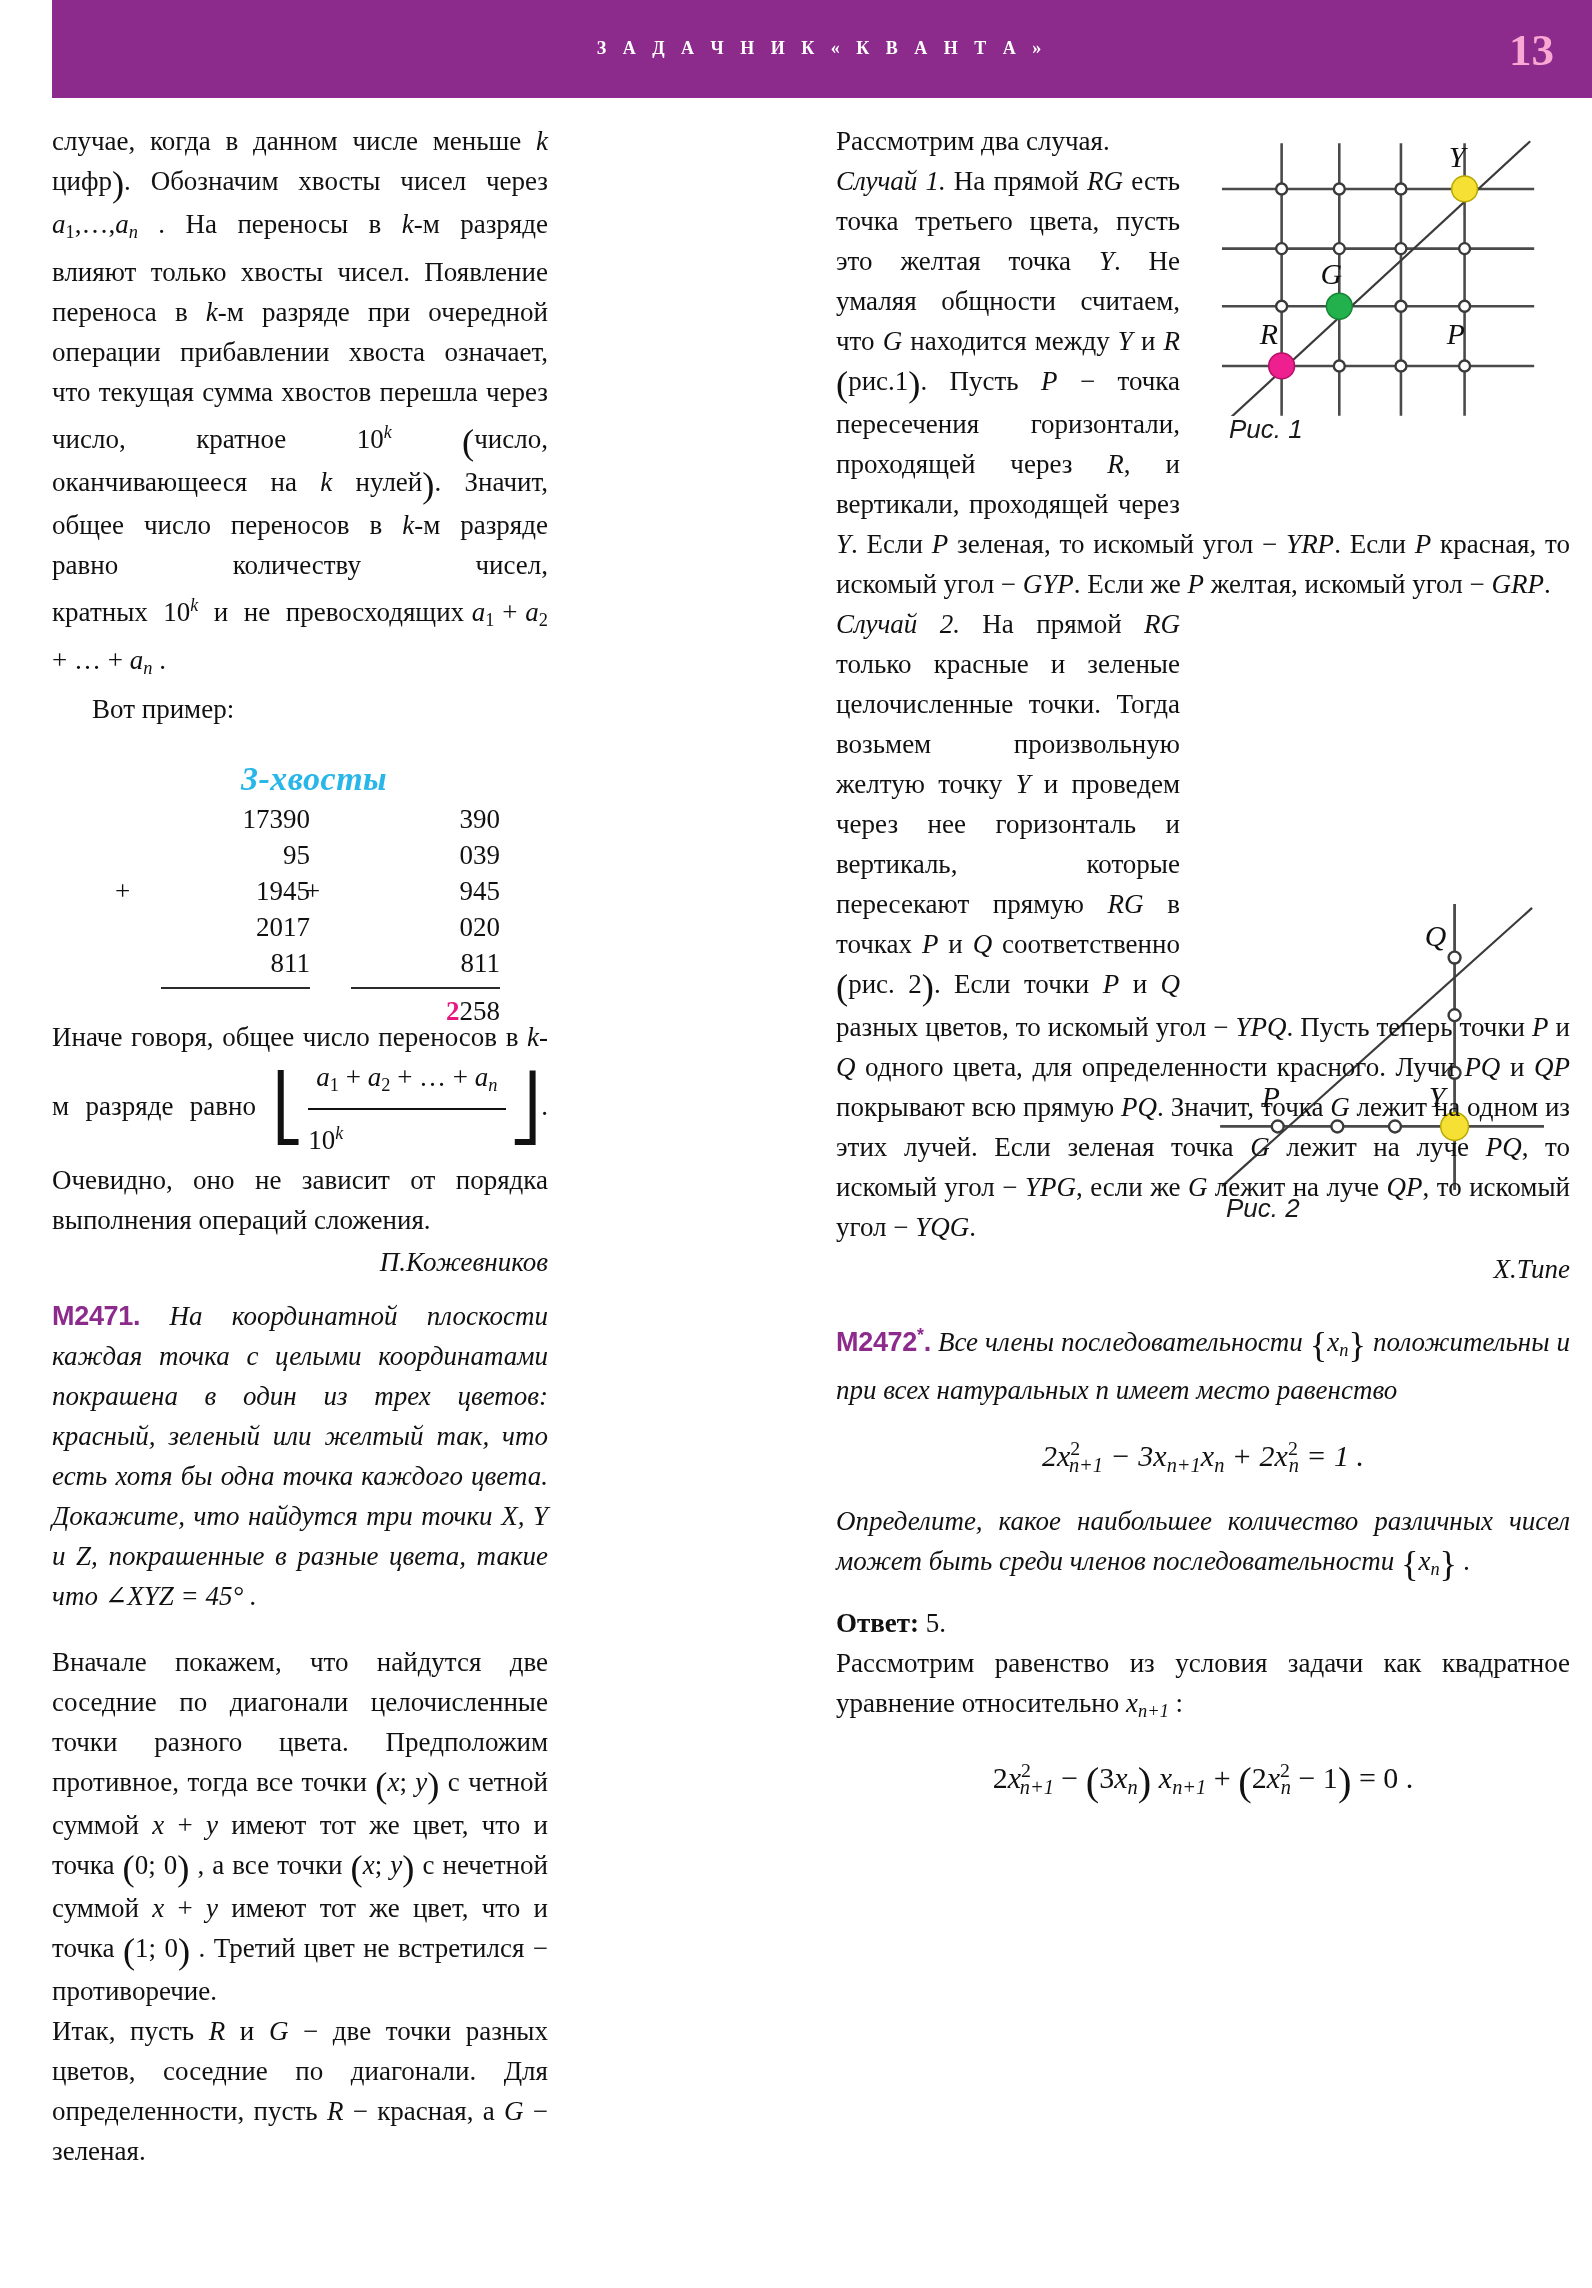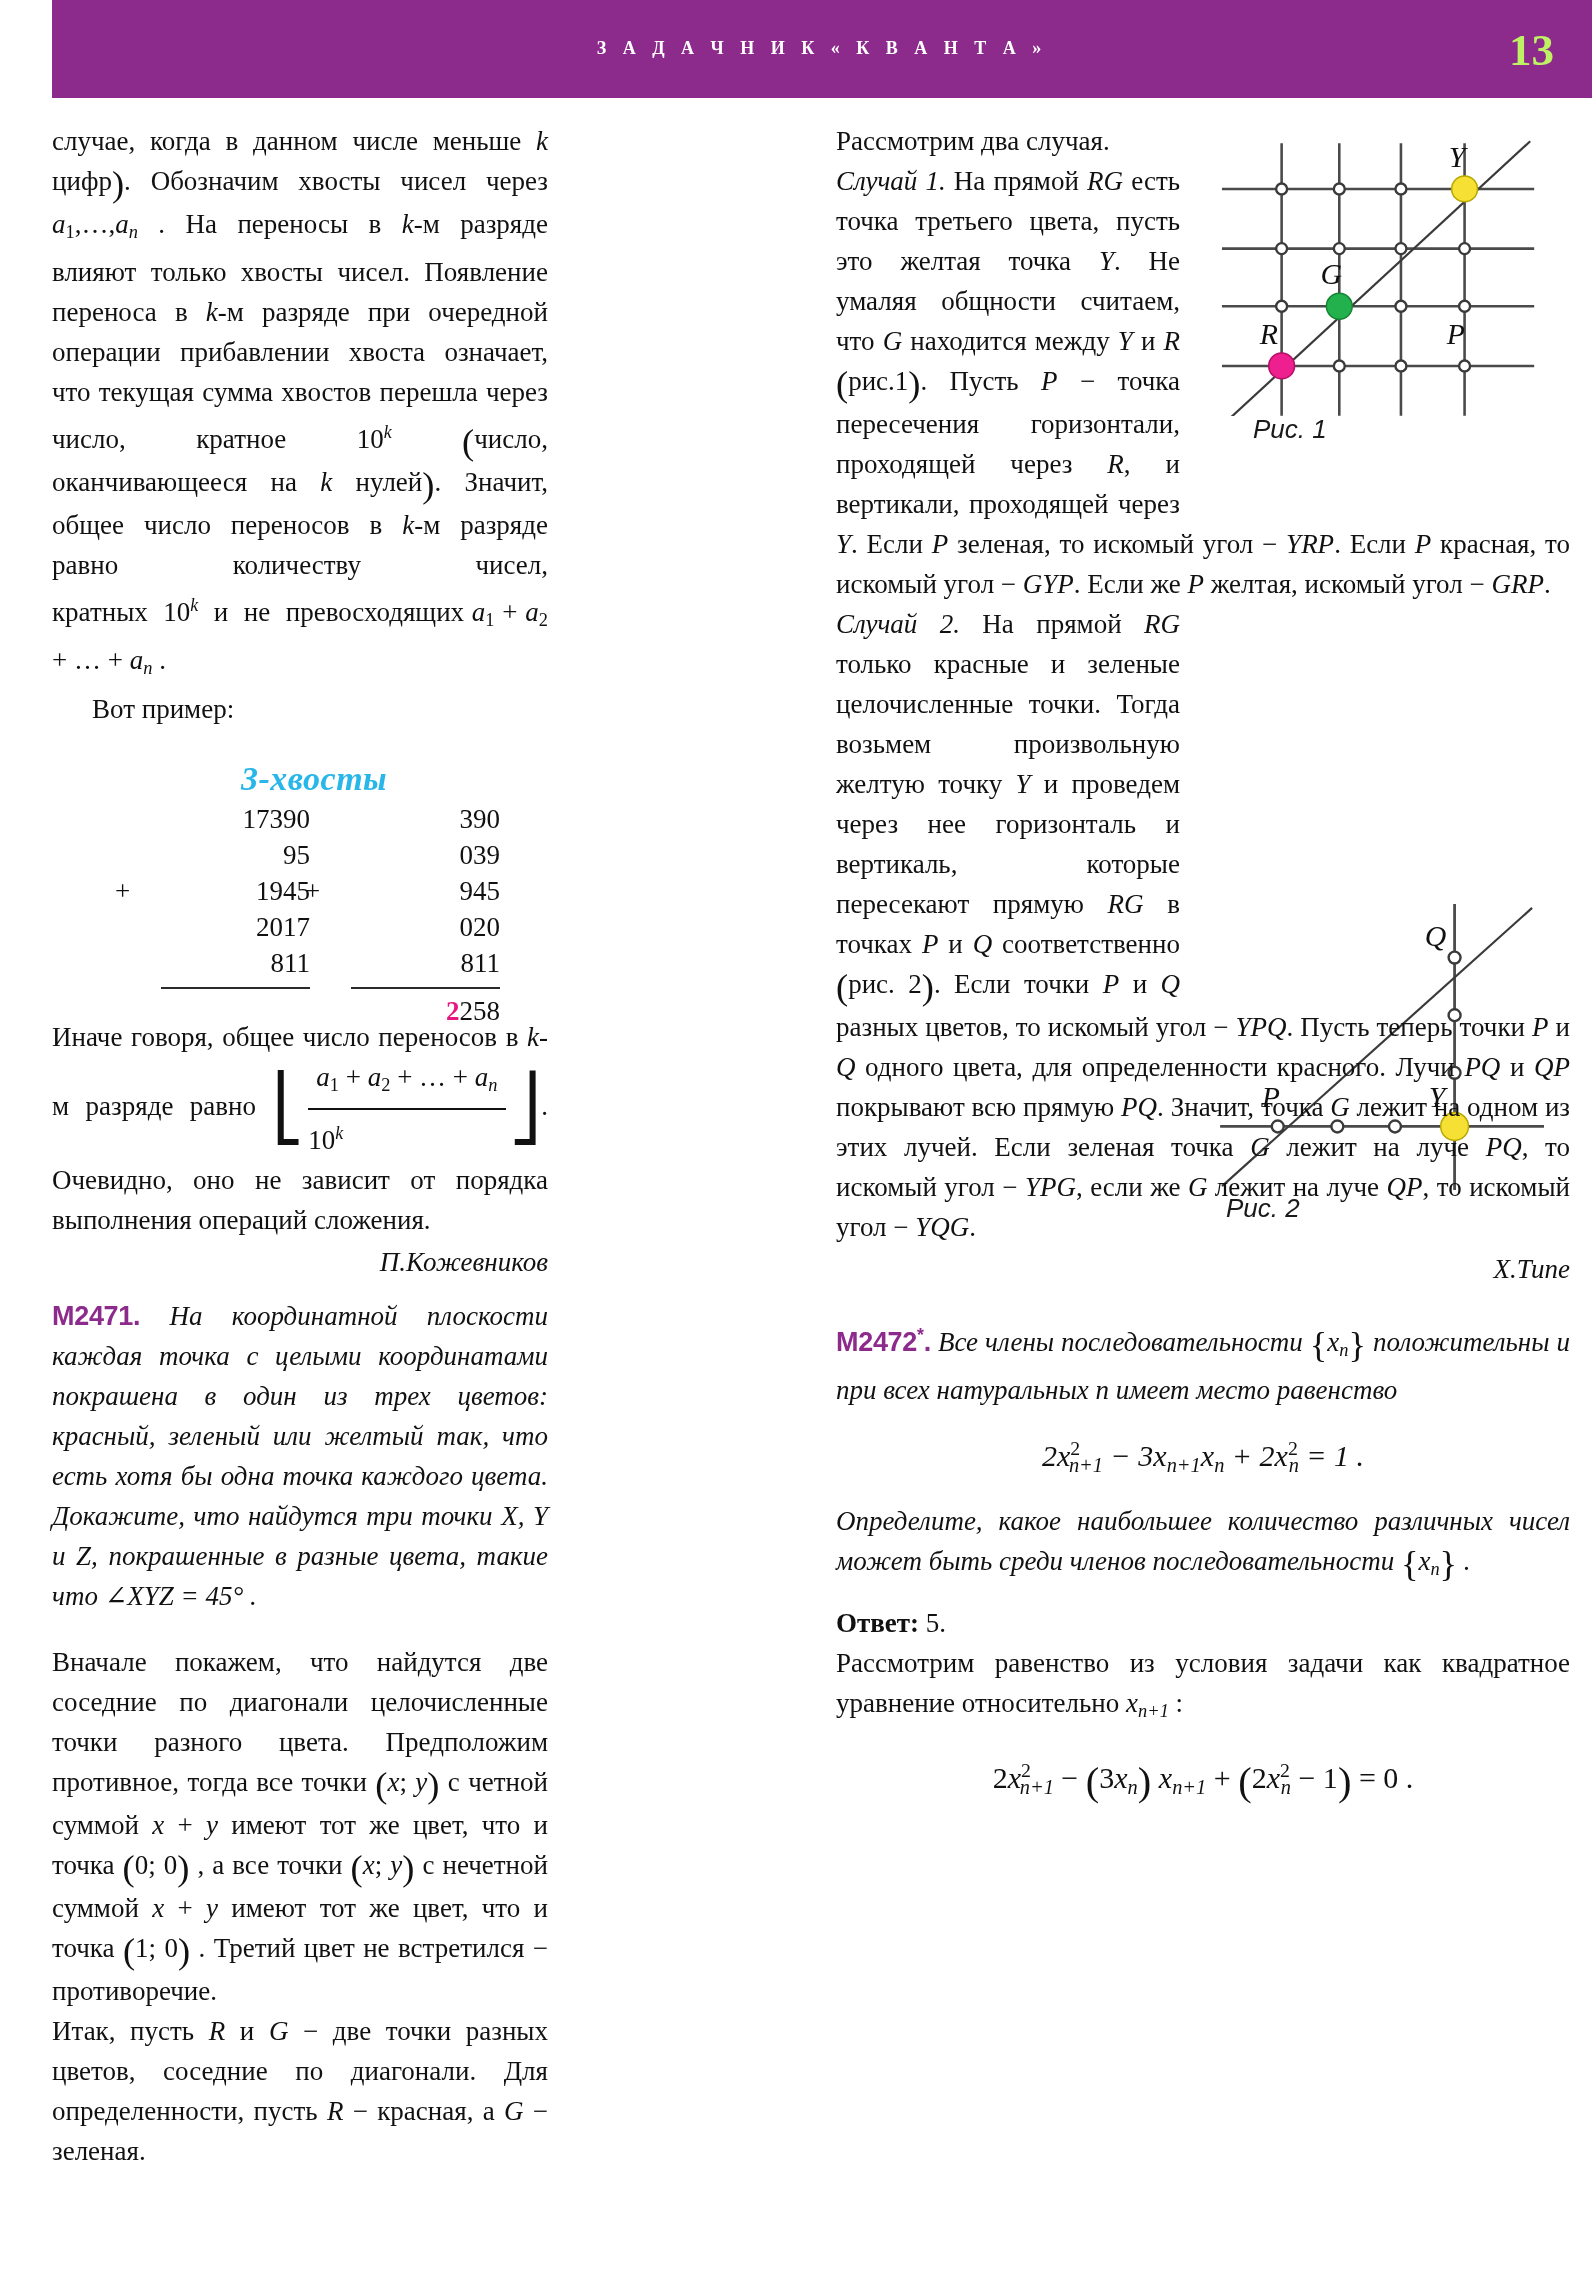--- a/index.html
+++ b/index.html
@@ -37,21 +37,21 @@
     font-family: "Liberation Serif", "DejaVu Serif", serif;
     font-size: 18px;
     font-weight: bold;
     letter-spacing: 6px;
     top: 38px;
   }
   .header-page-number {
     position: absolute;
     right: 38px;
     top: 24px;
-    color: #bef264;
+    color: #f9a8d4;
     font-size: 45px;
     font-weight: bold;
     font-family: "Liberation Serif", "DejaVu Serif", serif;
   }
 
   
   .col {
     position: absolute;
     top: 121px;
     font-size: 27px;
@@ -228,21 +228,21 @@
 
     <circle cx="250" cy="72" r="13" fill="#f5e033" stroke="#b8a800" stroke-width="1.5"></circle>
     <circle cx="124" cy="190" r="13" fill="#22b14c" stroke="#158434" stroke-width="1.5"></circle>
     <circle cx="66" cy="250" r="13" fill="#ee1f8e" stroke="#b41068" stroke-width="1.5"></circle>
 
     <text x="234" y="50" font-family="Liberation Serif, serif" font-size="30" font-style="italic" fill="#111">Y</text>
     <text x="105" y="168" font-family="Liberation Serif, serif" font-size="30" font-style="italic" fill="#111">G</text>
     <text x="44" y="228" font-family="Liberation Serif, serif" font-size="30" font-style="italic" fill="#111">R</text>
     <text x="232" y="228" font-family="Liberation Serif, serif" font-size="30" font-style="italic" fill="#111">P</text>
   </svg>
-  <div class="fig-caption" style="margin-top:-6px;margin-left:37px;font-style:italic;">Рис. 1</div>
+  <div class="fig-caption" style="margin-top:-6px;margin-left:13px;font-style:italic;">Рис. 1</div>
 </div>
 
 <div class="fig" id="fig2-wrap">
   <svg width="350" height="303" viewBox="0 0 352 305">
 
     <line x1="240" y1="8" x2="240" y2="296" stroke="#4a4a4a" stroke-width="2.8"></line>
 
     <line x1="4" y1="232" x2="330" y2="232" stroke="#4a4a4a" stroke-width="2.8"></line>
 
     <line x1="6" y1="292" x2="318" y2="12" stroke="#3a3a3a" stroke-width="2.2"></line>

